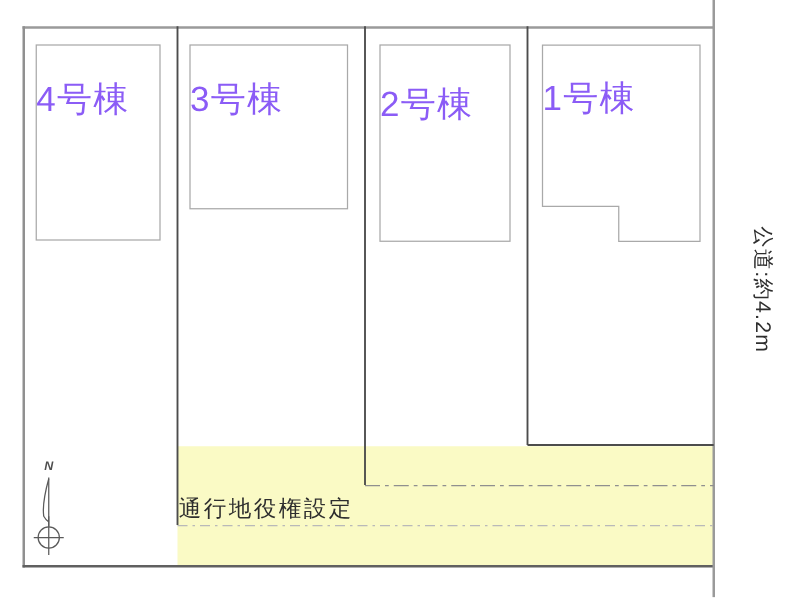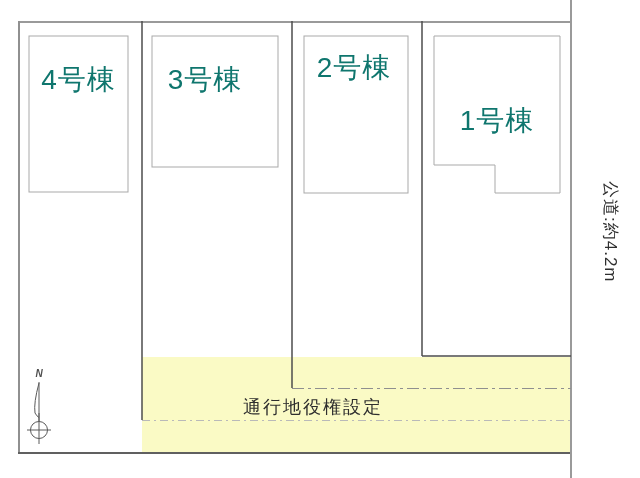--- a/index.html
+++ b/index.html
@@ -3,25 +3,25 @@
 <meta charset="utf-8">
 <style>
   html,body{margin:0;padding:0;background:#ffffff;}
   body{font-family:"Liberation Sans", sans-serif;}
   .canvas{
     position:relative;width:640px;height:478px;background:#ffffff;
     overflow:hidden;
   }
   .plan-svg{position:absolute;left:0;top:0;width:640px;height:478px;}
   .bldg-label{
-    position:absolute;color:#0f766e;font-size:28px;line-height:32px;
-    text-align:center;font-weight:500;letter-spacing:1px;white-space:nowrap;
+    position:absolute;color:#8b5cf6;font-size:28px;line-height:32px;
+    font-weight:500;letter-spacing:1px;white-space:nowrap;
   }
   .easement-label{
-    position:absolute;left:143px;top:396px;width:340px;text-align:center;
+    position:absolute;left:143px;top:396px;width:340px;
     color:#2e2e2e;font-size:18px;line-height:22px;letter-spacing:2px;
     white-space:nowrap;
   }
   .road-label{
     position:absolute;left:620px;top:181px;color:#2e2e2e;font-size:17px;
     line-height:20px;letter-spacing:1px;white-space:nowrap;
     transform:rotate(90deg);transform-origin:0 0;
   }
   .compass-n{
     position:absolute;left:31px;top:368px;width:16px;text-align:center;
@@ -62,22 +62,22 @@
       <line x1="39" y1="382" x2="39" y2="421"></line>
       <path d="M39,383 Q33.5,403 35,413 Q37,416.5 39,417.5"></path>
       <circle cx="39" cy="430" r="8.5"></circle>
       <line x1="27" y1="430" x2="51" y2="430"></line>
       <line x1="39" y1="413" x2="39" y2="444"></line>
     </g>
   </svg>
 
   <div class="bldg-label" style="left:29px;top:64px;width:99px;">4号棟</div>
   <div class="bldg-label" style="left:152px;top:64px;width:106px;">3号棟</div>
-  <div class="bldg-label" style="left:304px;top:52px;width:100px;">2号棟</div>
-  <div class="bldg-label" style="left:434px;top:63px;width:126px;margin-top:42px;">1号棟</div>
+  <div class="bldg-label" style="left:304px;top:68px;width:100px;">2号棟</div>
+  <div class="bldg-label" style="left:434px;top:63px;width:126px;">1号棟</div>
 
   <div class="easement-label">通行地役権設定</div>
 
   <div class="road-label">公道:約4.2m</div>
 
   <div class="compass-n">N</div>
 
 </div>
 
 </body></html>

